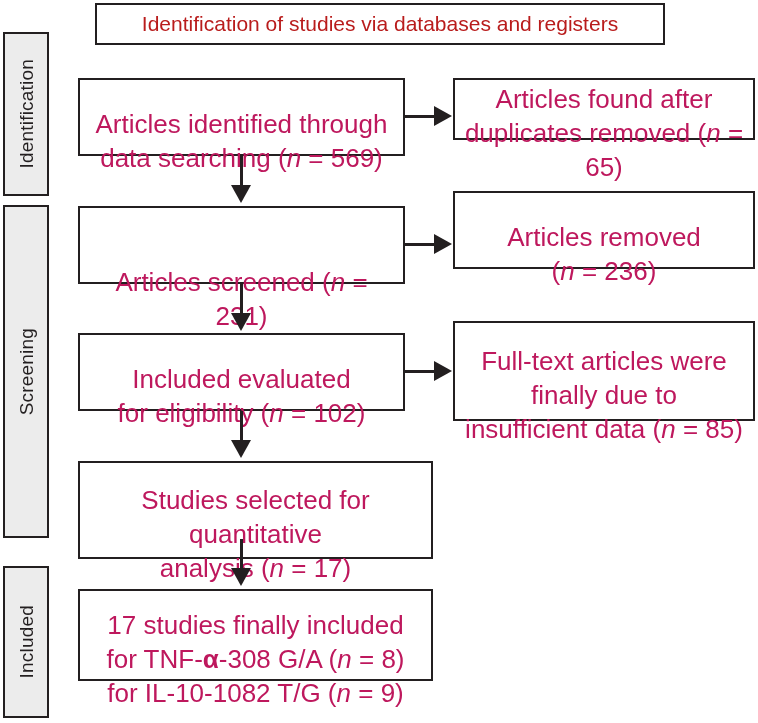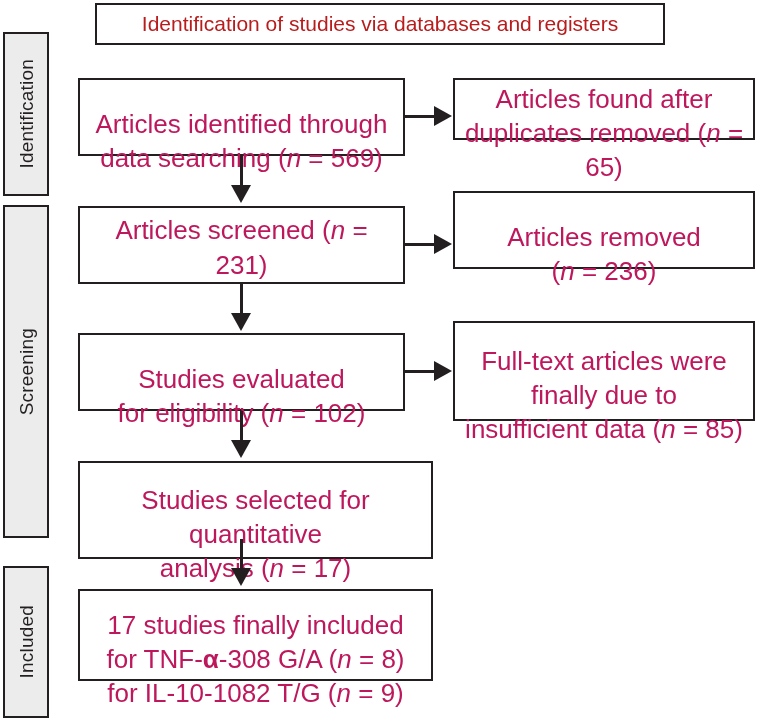--- a/index.html
+++ b/index.html
@@ -138,42 +138,42 @@
       <span>duplicates removed (</span><em class="n">n</em><span> = 65)</span>
     </div>
   </div>
 
   <div class="h-line" style="left:405px; top:115px; width:32px;"></div>
   <div class="arrow-right" style="left:434px; top:106px;"></div>
 
   <div class="v-line" style="left:240px; top:156px; height:32px;"></div>
   <div class="arrow-down" style="left:231px; top:185px;"></div>
 
-  <div class="box top-v" style="left:78px; top:206px; width:327px; height:78px; align-items:flex-end;">
+  <div class="box top-v" style="left:78px; top:206px; width:327px; height:78px; padding-top:9px;">
     <div class="txt">
       <span>Articles screened (</span><em class="n">n</em><span> = 231)</span>
     </div>
   </div>
 
   <div class="box center-v" style="left:453px; top:191px; width:302px; height:78px;">
     <div class="txt">
       <span>Articles removed</span><br>
       <span>(</span><em class="n">n</em><span> = 236)</span>
     </div>
   </div>
 
   <div class="h-line" style="left:405px; top:243px; width:32px;"></div>
   <div class="arrow-right" style="left:434px; top:234px;"></div>
 
   <div class="v-line" style="left:240px; top:284px; height:32px;"></div>
   <div class="arrow-down" style="left:231px; top:313px;"></div>
 
   <div class="box center-v" style="left:78px; top:333px; width:327px; height:78px;">
     <div class="txt">
-      <span>Studies evaluated</span><br>
+      <span>Included evaluated</span><br>
       <span>for eligibility (</span><em class="n">n</em><span> = 102)</span>
     </div>
   </div>
 
   <div class="box center-v" style="left:453px; top:321px; width:302px; height:100px;">
     <div class="txt">
       <span>Full-text articles were</span><br>
       <span>finally due to</span><br>
       <span>insufficient data (</span><em class="n">n</em><span> = 85)</span>
     </div>

